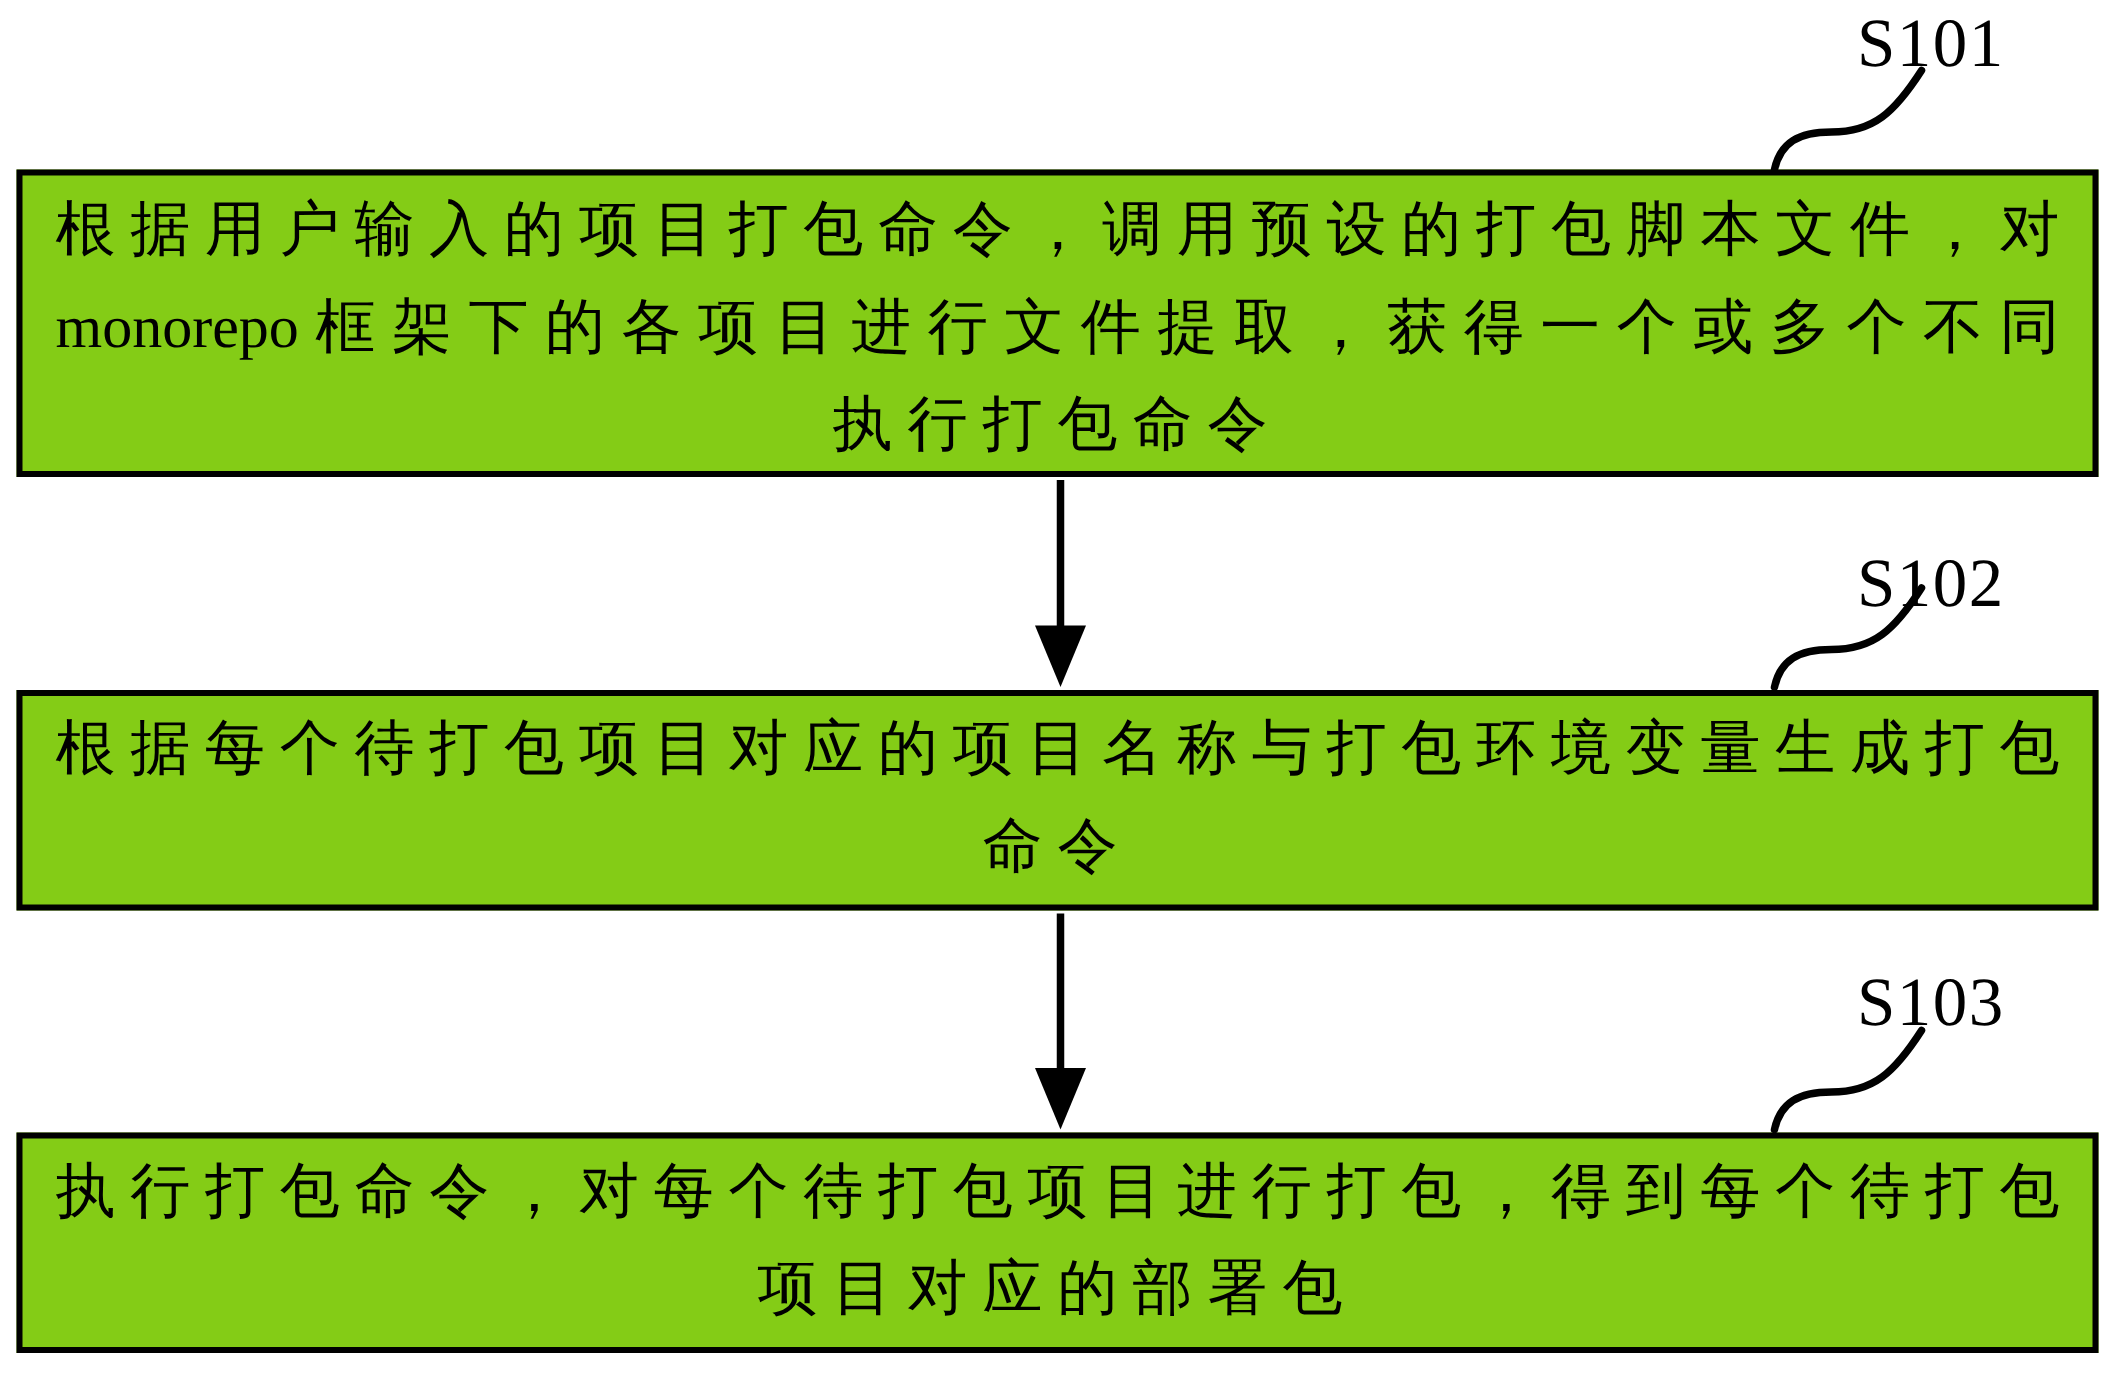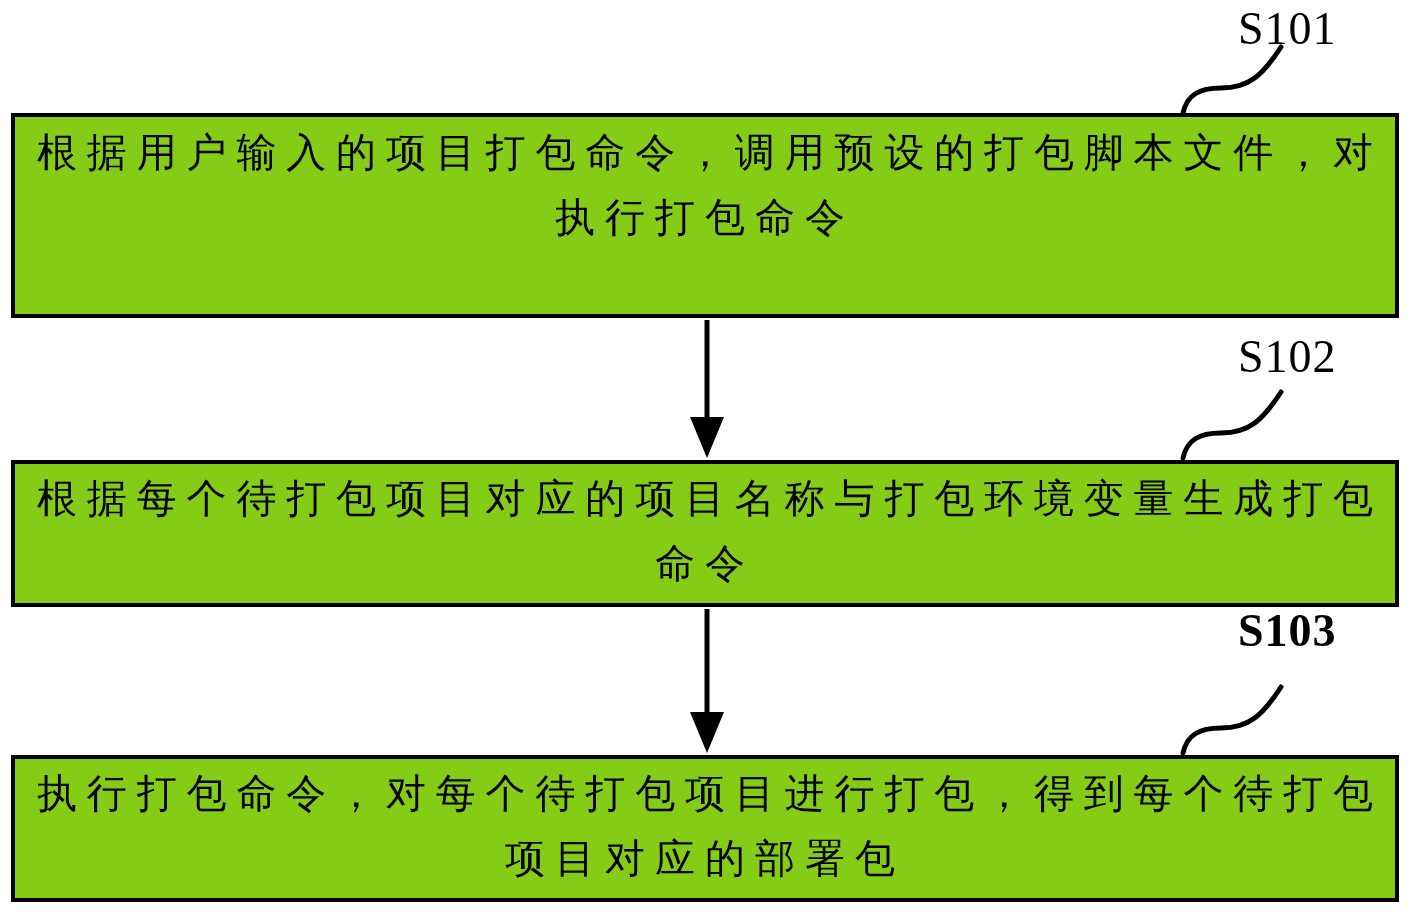--- a/index.html
+++ b/index.html
@@ -49,42 +49,43 @@
   .step-label {
     position: absolute;
     left: 1238px;
     width: 140px;
     font-size: 46px;
     line-height: 50px;
     letter-spacing: 1px;
     color: #000000;
   }
   .label-1 { top: 4px; }
-  .label-2 { top: 332px; }
-  .label-3 { top: 606px; font-weight: bold; }
+  .label-2 { top: 364px; }
+  .label-3 { top: 643px; }
   .overlay {
     position: absolute;
     top: 0;
     left: 0;
     width: 1413px;
     height: 915px;
     pointer-events: none;
   }
 </style>
 </head>
 <body>
 
 <div class="stage">
 
   <div class="step-label label-1">S101</div>
   <div class="step-label label-2">S102</div>
   <div class="step-label label-3">S103</div>
 
   <div class="step-box box-1">
     <span class="tline jline">根据用户输入的项目打包命令，调用预设的打包脚本文件，对</span>
+    <span class="tline jline">monorepo框架下的各项目进行文件提取，获得一个或多个不同</span>
     <span class="tline cline">执行打包命令</span>
   </div>
 
   <div class="step-box box-2">
     <span class="tline jline">根据每个待打包项目对应的项目名称与打包环境变量生成打包</span>
     <span class="tline cline">命令</span>
   </div>
 
   <div class="step-box box-3">
     <span class="tline jline">执行打包命令，对每个待打包项目进行打包，得到每个待打包</span>

